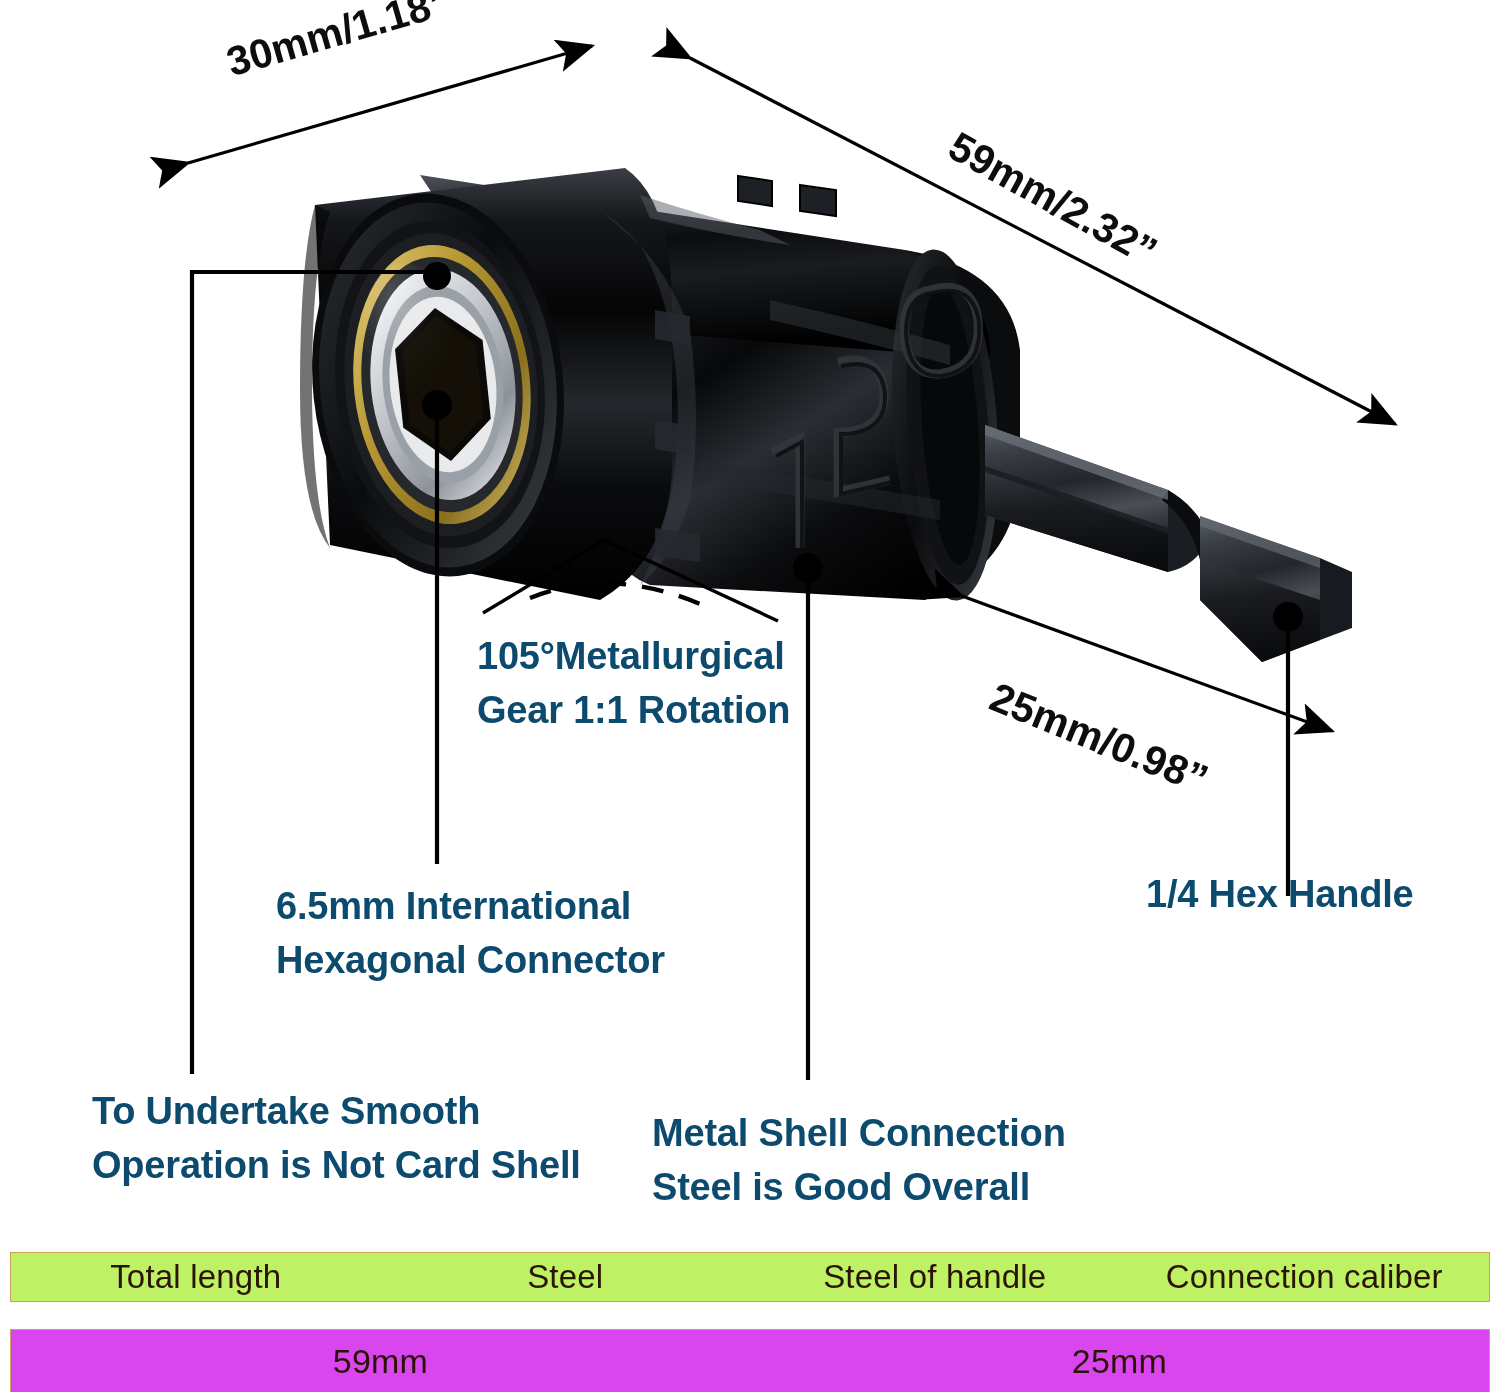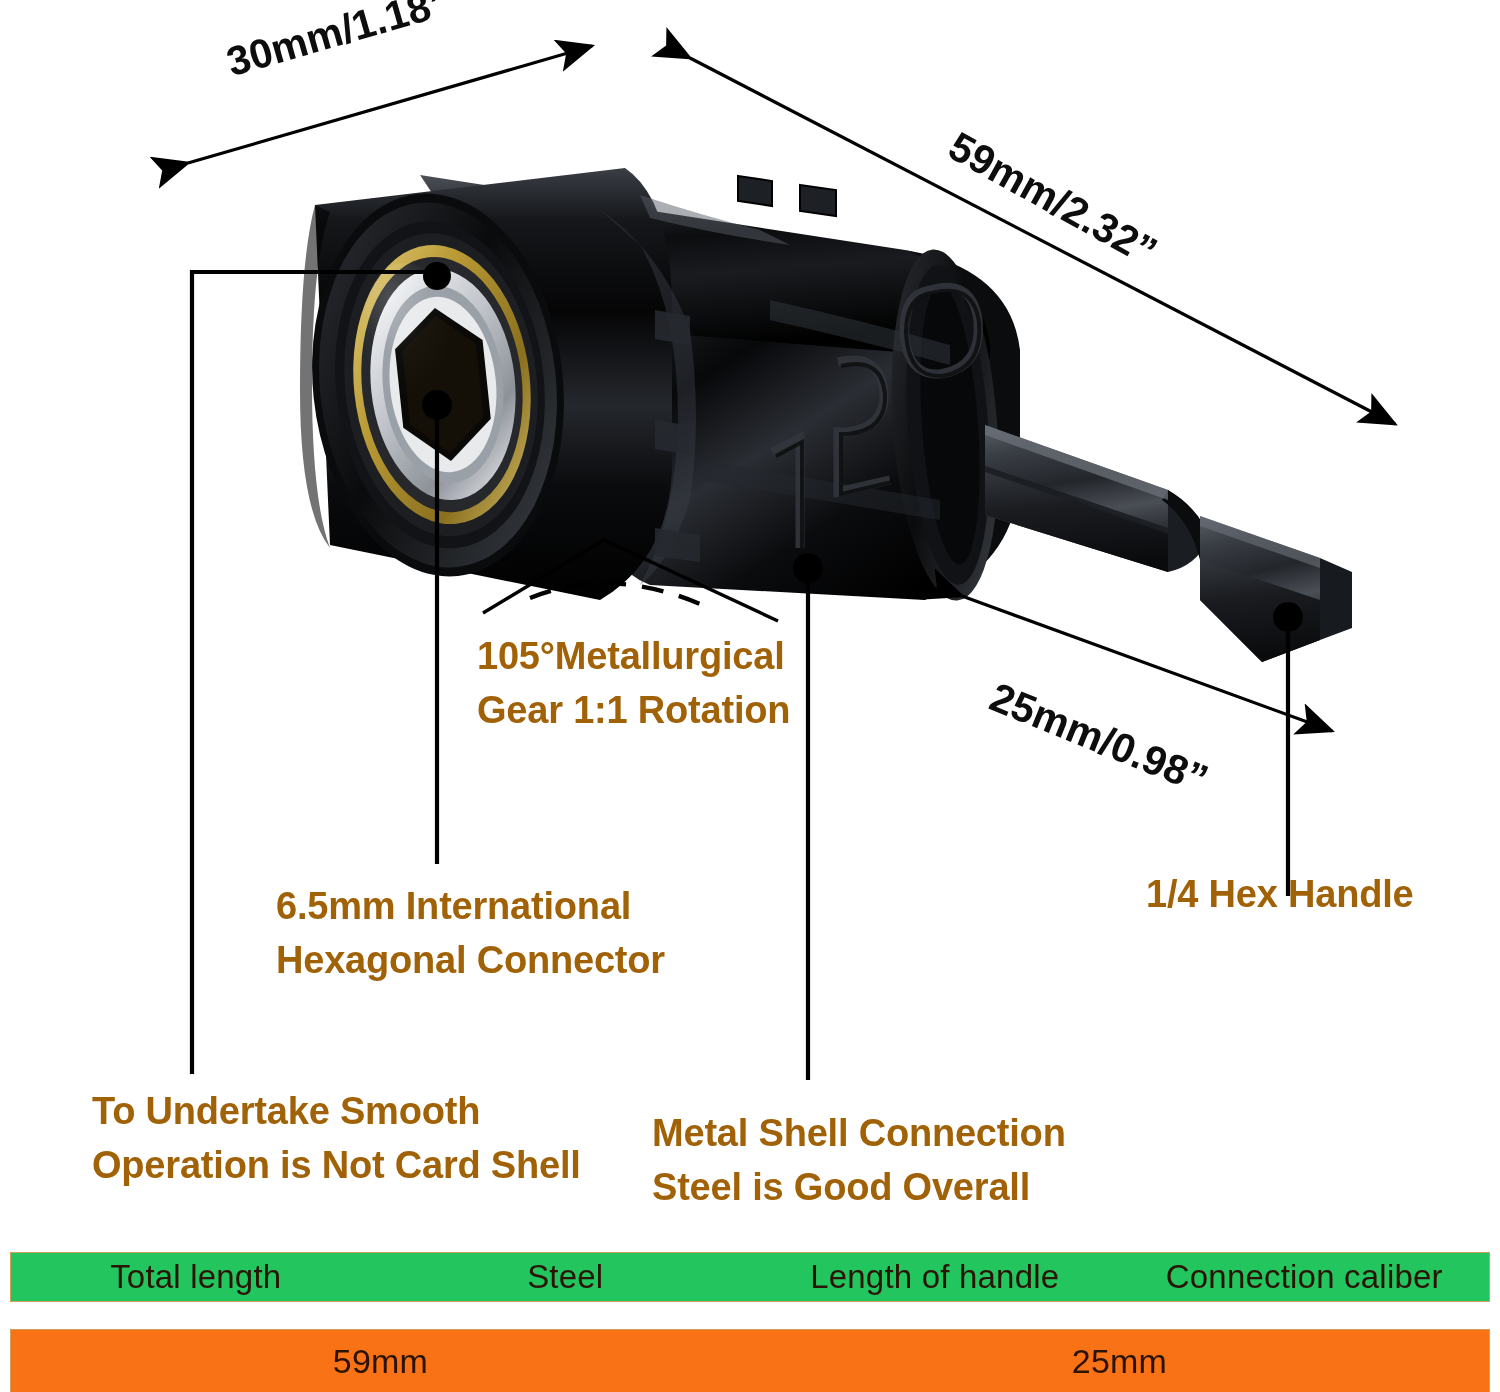--- a/index.html
+++ b/index.html
@@ -24,21 +24,21 @@
     left: 0;
     top: 0;
     width: 1500px;
     height: 1250px;
     pointer-events: none;
   }
 
   
   .anno {
     position: absolute;
-    color: #a16207;
+    color: #0c4a6e;
     font-weight: bold;
     line-height: 1.42;
     white-space: pre-line;
     letter-spacing: -0.2px;
   }
   .anno-dim {
     position: absolute;
     color: #0d0d0d;
     font-weight: bold;
     white-space: nowrap;
@@ -279,25 +279,25 @@
 Gear 1:1 Rotation</div>
   <div class="anno" id="label-hexconn">6.5mm International
 Hexagonal Connector</div>
   <div class="anno" id="label-handle">1/4 Hex Handle</div>
   <div class="anno" id="label-smooth">To Undertake Smooth
 Operation is Not Card Shell</div>
   <div class="anno" id="label-shell">Metal Shell Connection
 Steel is Good Overall</div>
 
   <div id="spec-table">
-    <div class="spec-row" id="spec-header-row" style="background: #22c55e; border-color: rgb(207, 160, 90);">
+    <div class="spec-row" id="spec-header-row" style="background: #bef264; border-color: rgb(207, 160, 90);">
       <div class="spec-cell">Total length</div>
       <div class="spec-cell">Steel</div>
-      <div class="spec-cell">Length of handle</div>
+      <div class="spec-cell">Steel of handle</div>
       <div class="spec-cell">Connection caliber</div>
     </div>
-    <div class="spec-row" id="spec-values-row" style="background: #f97316; border-color: rgb(207, 160, 90);">
+    <div class="spec-row" id="spec-values-row" style="background: #d946ef; border-color: rgb(207, 160, 90);">
       <div class="spec-cell">59mm</div>
       <div class="spec-cell">25mm</div>
     </div>
   </div>
 
 </div>
 
 </body></html>

